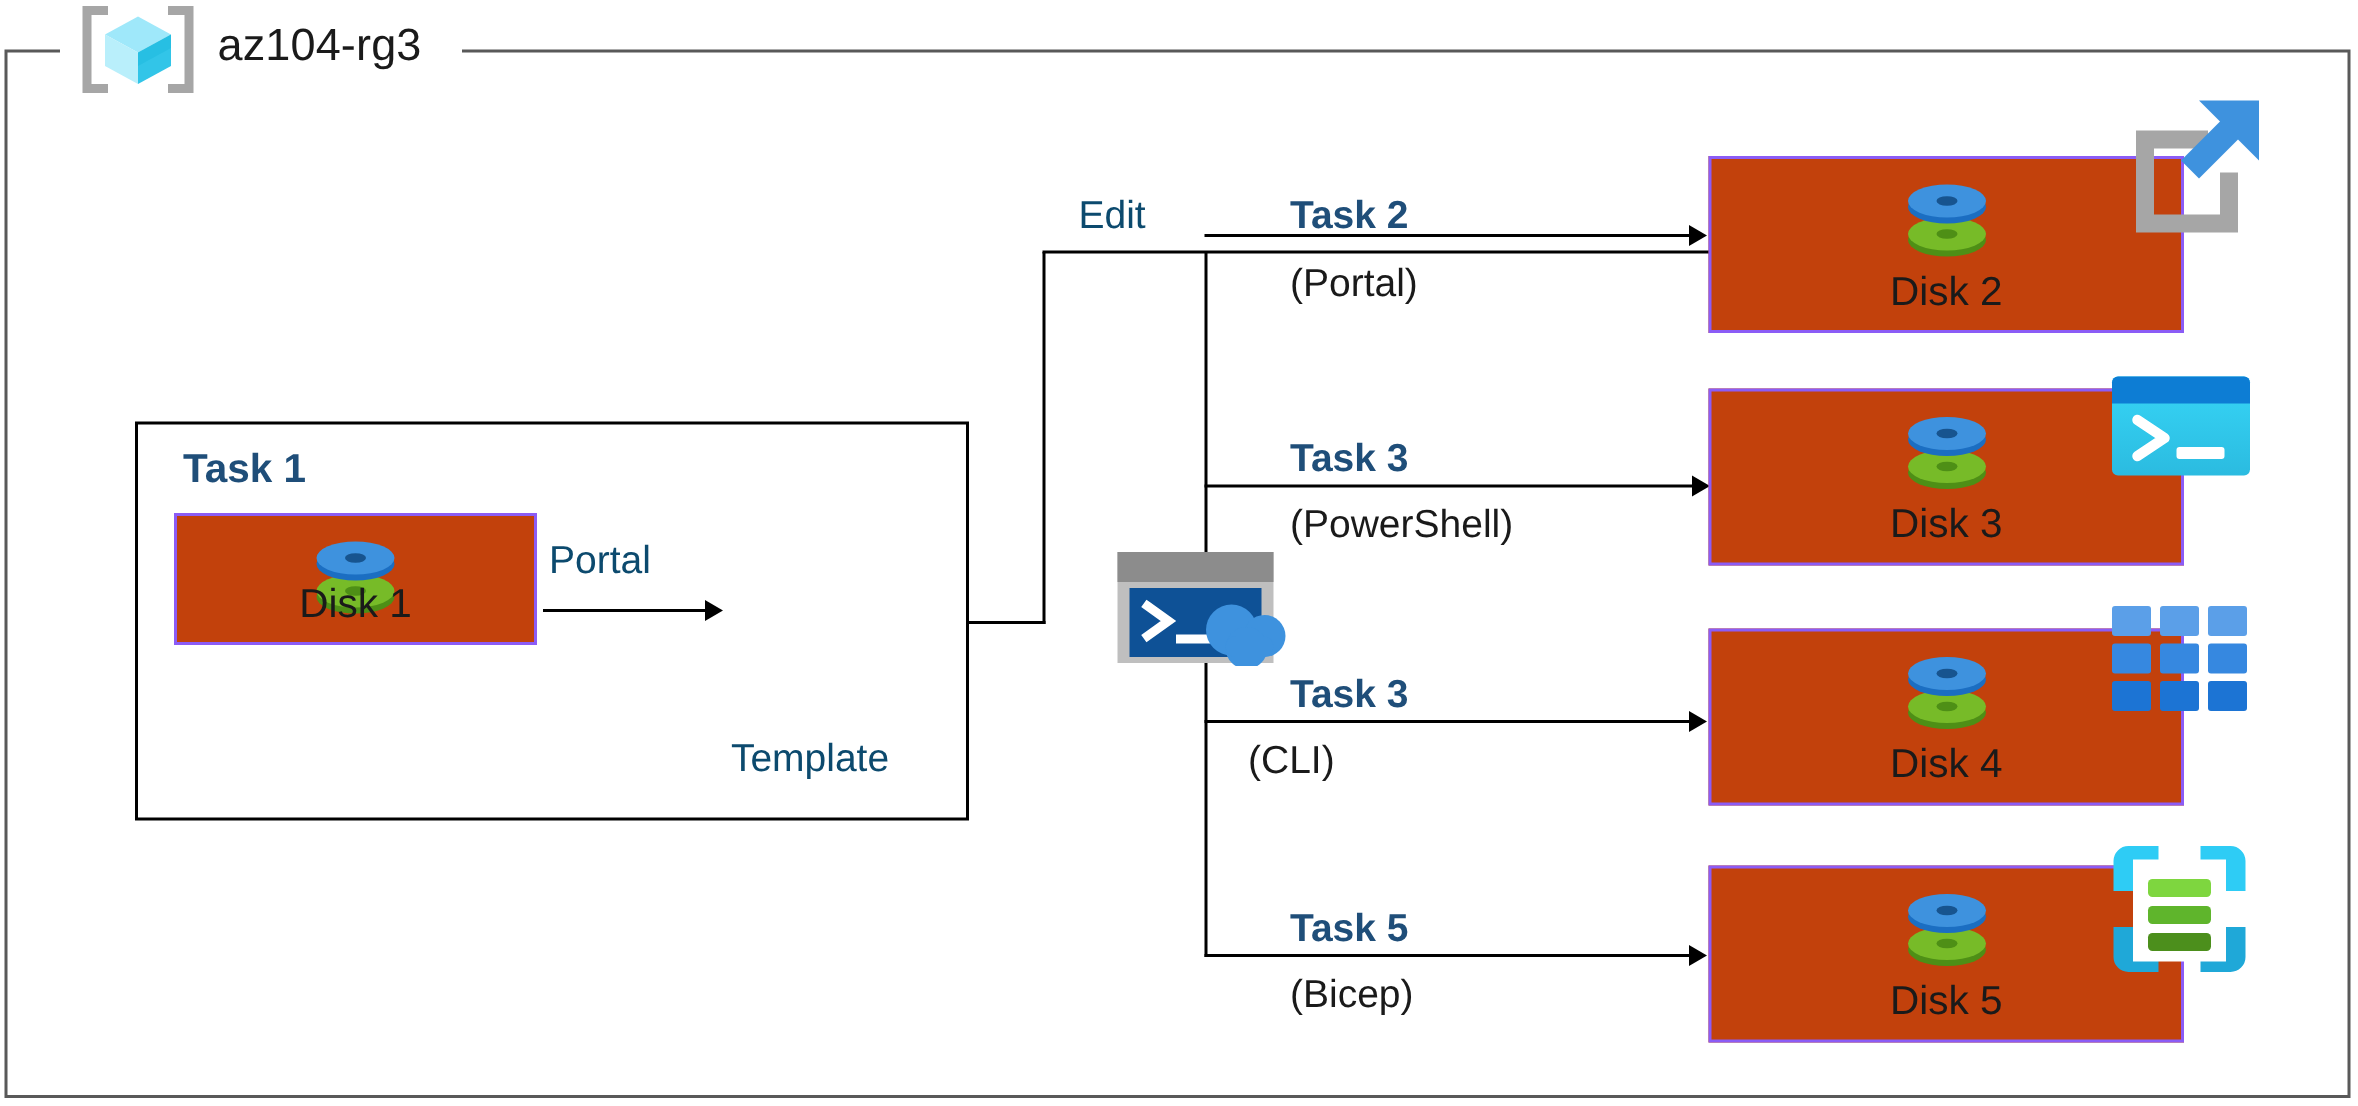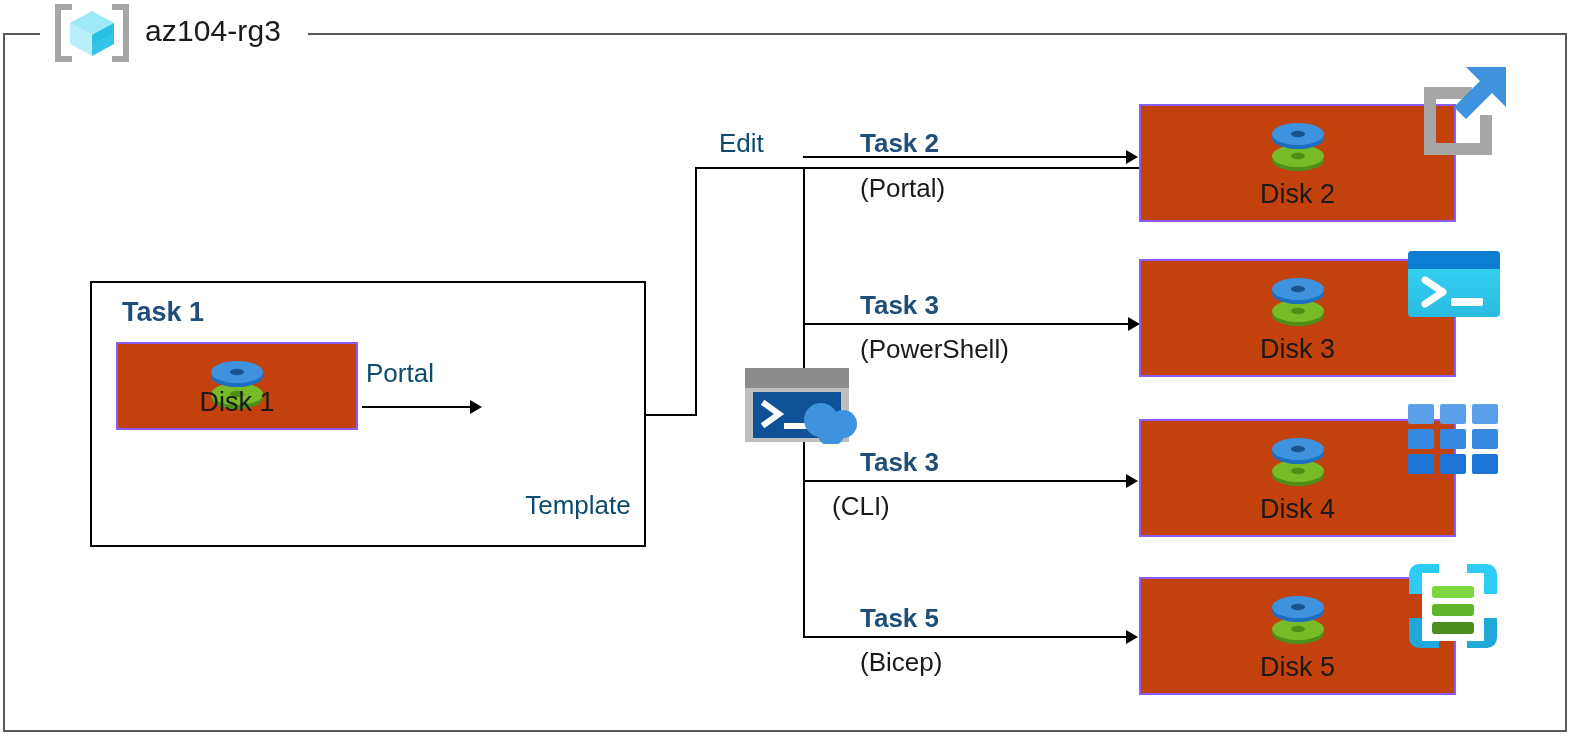--- a/index.html
+++ b/index.html
@@ -155,21 +155,21 @@
         <ellipse cx="30" cy="18" rx="7" ry="3.2" fill="#17548F"></ellipse>
       </svg>
     </div>
     <div class="disk-label">Disk 1</div>
   </div>
 
   <div class="plain-label" style="left:366px; top:358px;">Portal</div>
   <div class="ln ln-h" style="left:362px; top:406px; width:110px;"></div>
   <div class="arrowhead" style="left:470px; top:400px;"></div>
 
-  <div class="plain-label" style="left:509px; top:490px; width:138px; text-align:center;">Template</div>
+  <div class="plain-label" style="left:471px; top:490px; width:138px; text-align:center;">Template</div>
 
   <div class="ln ln-h" style="left:645px; top:414px; width:52px;"></div>
   <div class="ln ln-v" style="left:695px; top:168px; height:248px;"></div>
   <div class="ln ln-h" style="left:695px; top:167px; width:730px;"></div>
   <div class="plain-label" style="left:719px; top:128px;">Edit</div>
 
   <div class="ln ln-v" style="left:803px; top:168px; height:470px;"></div>
 
   <div class="icon-abs" style="left:743px; top:366px;">
     <svg width="124" height="78" viewBox="0 0 124 78">

